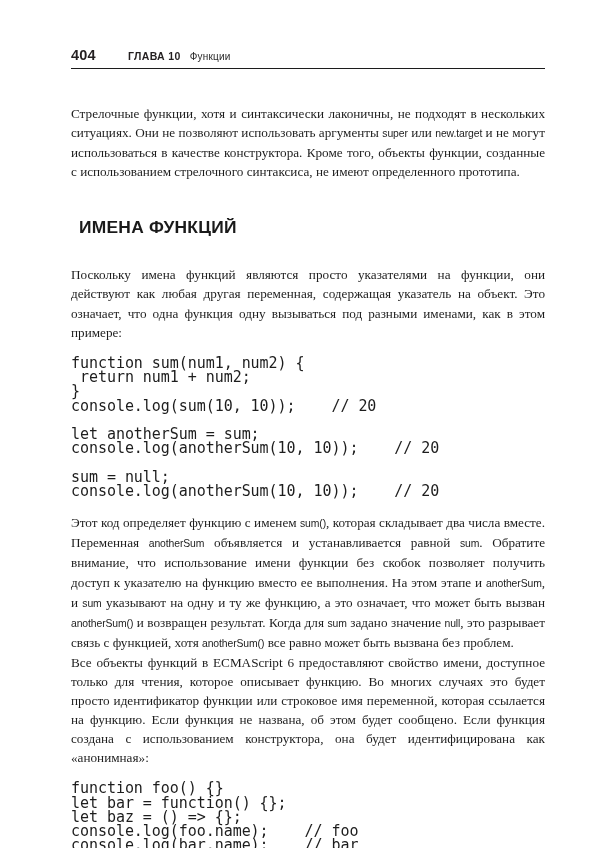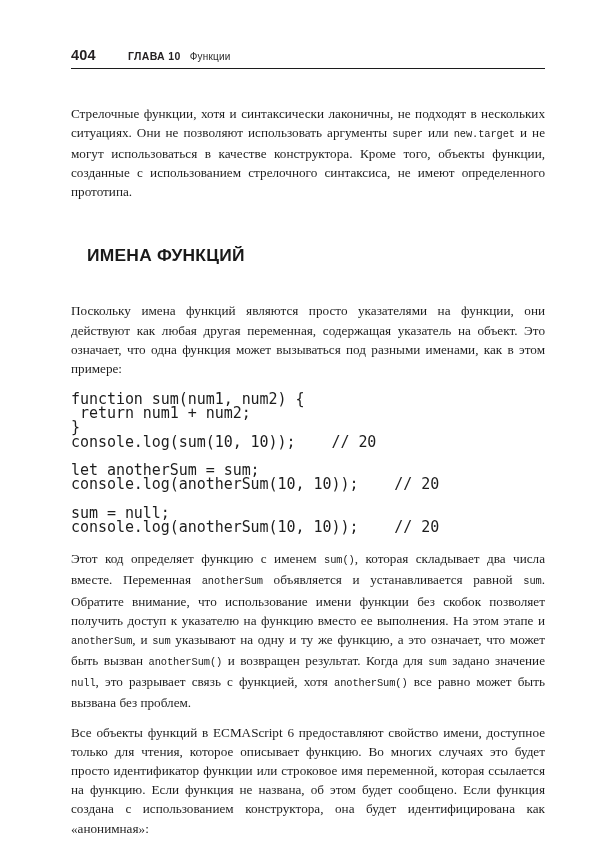--- a/index.html
+++ b/index.html
@@ -68,40 +68,40 @@
   
   p.body {
     margin: 0;
     font-size: 13.2px;
     line-height: 19.1px;
     text-align: justify;
     text-justify: inter-word;
     hyphens: manual;
     color: #1d1d1d;
   }
-  p.body + p.body { margin-top: 11px; }
+  p.body + p.body { }
 
   .gap-after-rule { height: 27px; }
 
   
   h2.section {
     font-family: "Liberation Sans", "DejaVu Sans", sans-serif;
     font-size: 17.4px;
     font-weight: bold;
     letter-spacing: 0.25px;
     color: #1a1a1a;
-    margin: 16px;
+    margin: 8px;
     padding: 0;
   }
   .h-space-before { height: 28px; }
   .h-space-after  { height: 19px; }
 
   
   code, .code {
-    font-family: Liberation Mono, monospace;
+    font-family: Liberation Sans, sans-serif;
     font-size: 10.4px;
     color: #1d1d1d;
     letter-spacing: -0.1px;
     margin-top: 15px;
   }
   code.inline {
     font-size: 10.4px;
     white-space: nowrap;
   }
   pre.codeblock {
@@ -132,21 +132,21 @@
     <hr class="rule">
 
     <div class="gap-after-rule"></div>
 
     <p class="body"><span>Стрелочные функции, хотя и синтаксически лаконичны, не подходят в нескольких ситуациях. Они не позволяют использовать аргументы </span><code class="inline">super</code><span> или </span><code class="inline">new.target</code><span> и не могут использоваться в качестве конструктора. Кроме того, объекты функции, созданные с использованием стрелочного синтаксиса, не имеют определенного прототипа.</span></p>
 
     <div class="h-space-before"></div>
     <h2 class="section">ИМЕНА ФУНКЦИЙ</h2>
     <div class="h-space-after"></div>
 
-    <p class="body">Поскольку имена функций являются просто указателями на функции, они действуют как любая другая переменная, содержащая указатель на объект. Это означает, что одна функция может вызываться под разными именами, как в этом примере:</p>
+    <p class="body">Поскольку имена функций являются просто указателями на функции, они действуют как любая другая переменная, содержащая указатель на объект. Это означает, что одна функция одну вызываться под разными именами, как в этом примере:</p>
 
     <div class="code-space-before"></div>
     <pre class="codeblock">function sum(num1, num2) {
  return num1 + num2;
 }
 console.log(sum(10, 10));    // 20
 
 let anotherSum = sum;
 console.log(anotherSum(10, 10));    // 20
 

